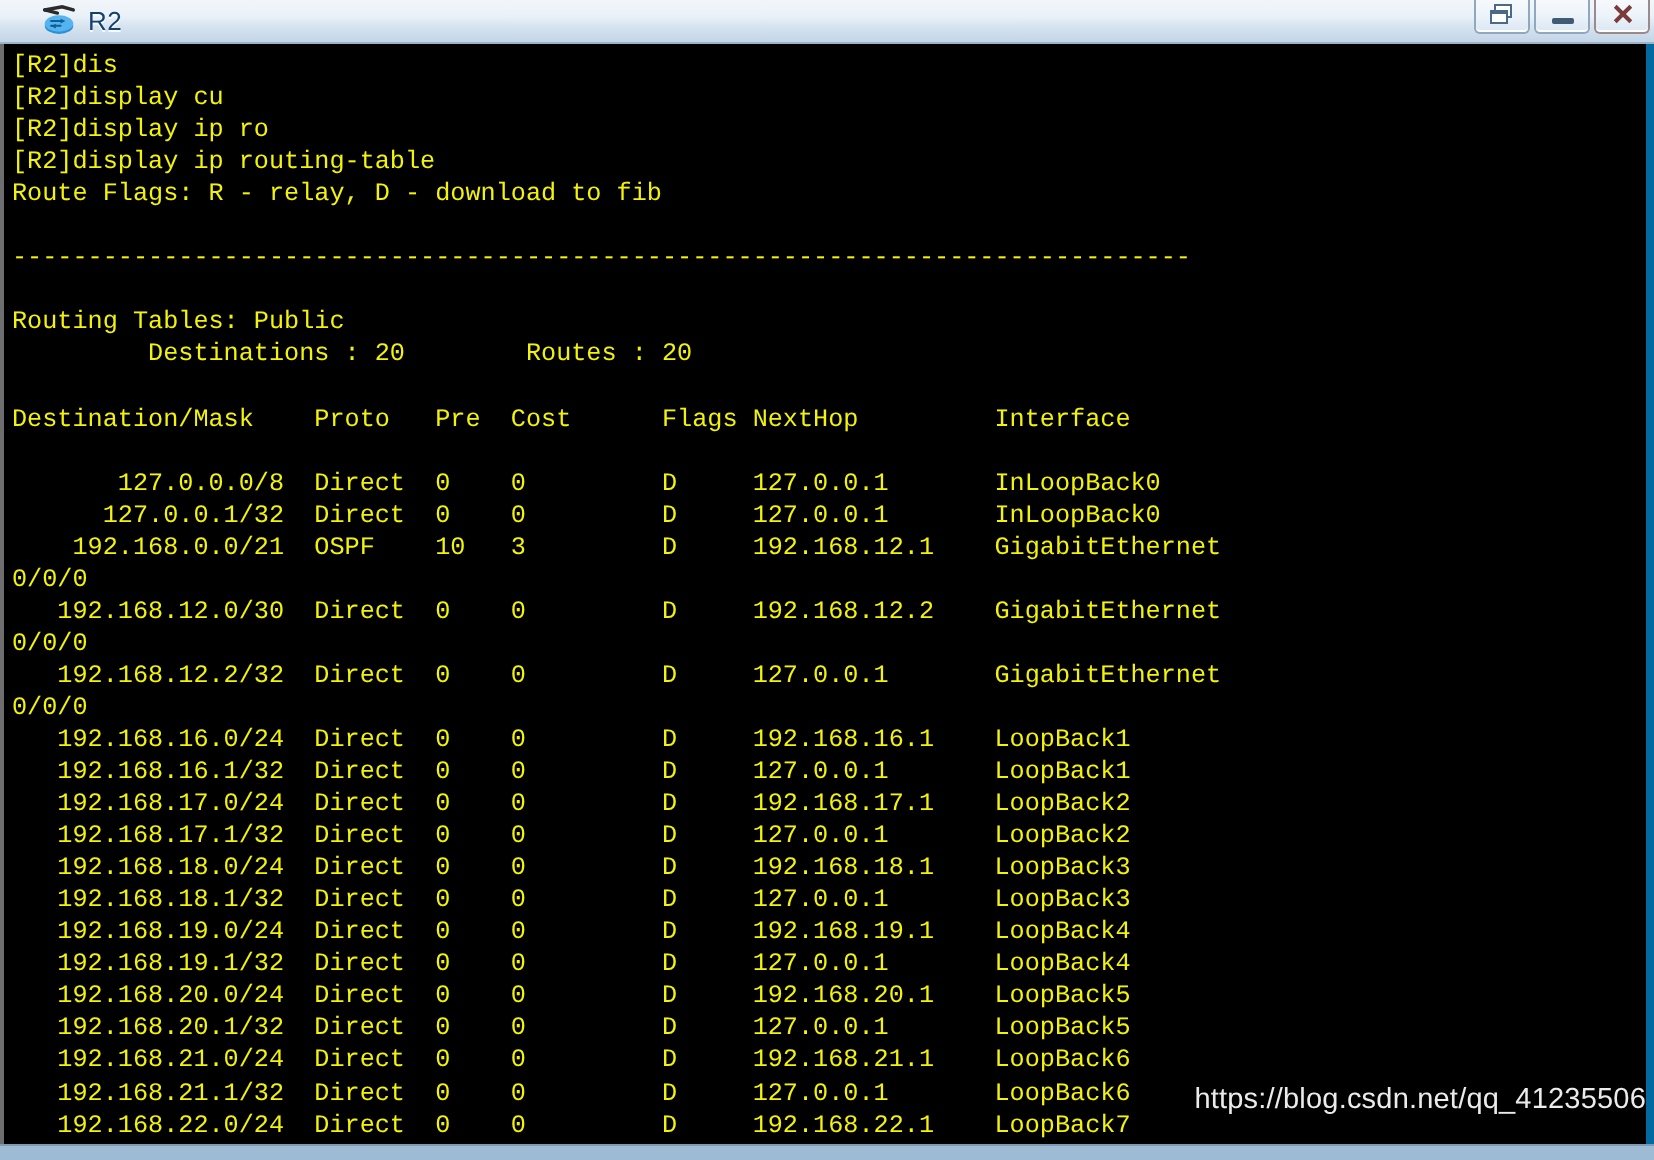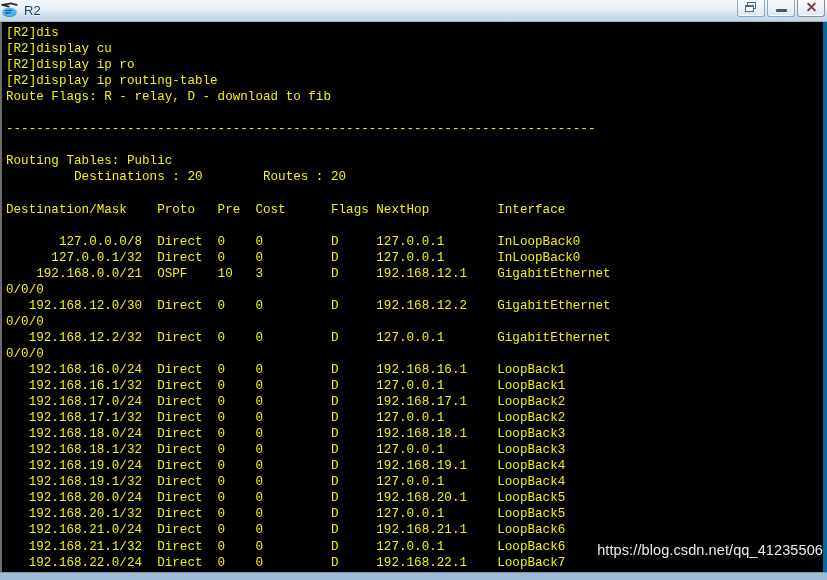--- a/index.html
+++ b/index.html
@@ -36,21 +36,21 @@
                 #c3d5e8 100%);
     border-bottom: 1px solid #9db3c6;
     box-sizing: border-box;
     display: flex;
     align-items: center;
     overflow: hidden;
   }
   #titlebar .tb-left {
     display: flex;
     align-items: center;
-    padding-left: 0;
+    padding-left: 20px;
     gap: 5px;
     flex: 1 1 auto;
     min-width: 0;
   }
   .router-icon {
     width: 19px;
     height: 19px;
     position: relative;
     flex: 0 0 auto;
     display: block;

